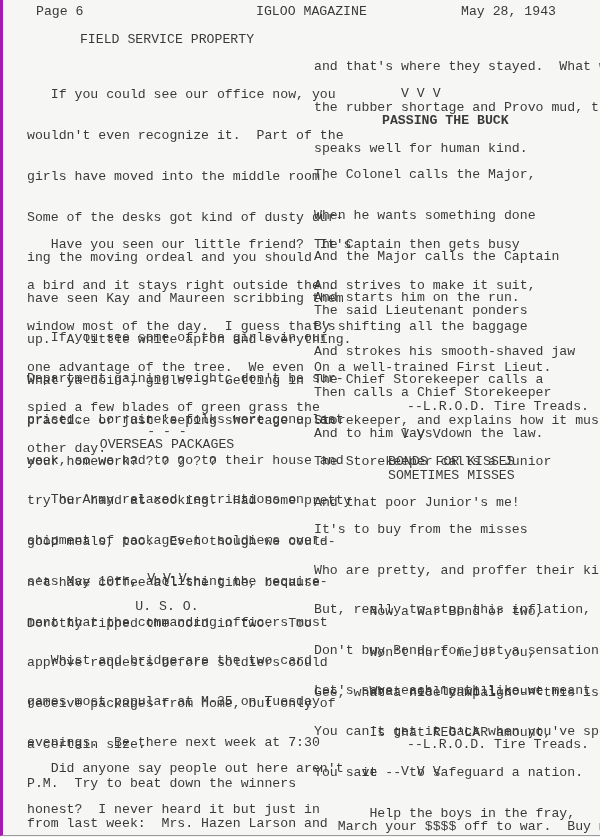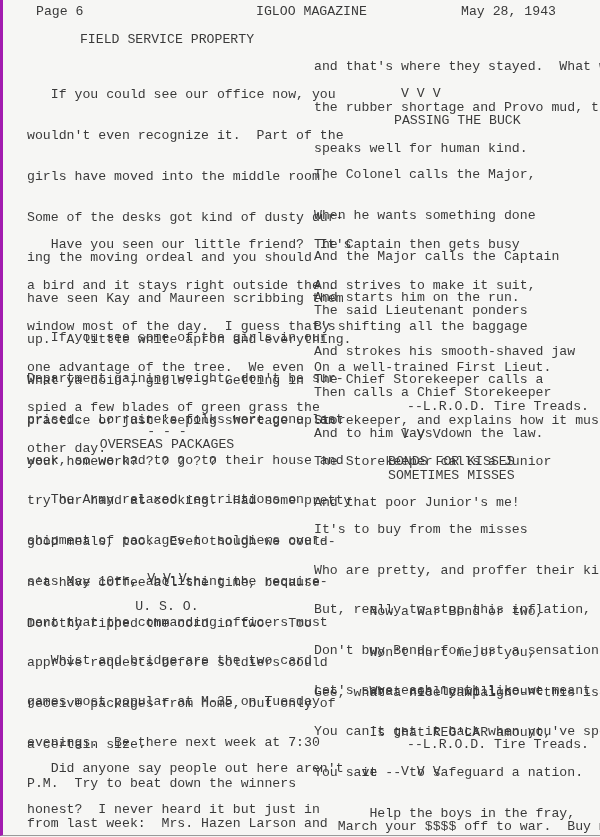--- a/index.html
+++ b/index.html
@@ -121,21 +121,21 @@
   </div>
 
   <div class="col col-right">
     <div class="blk" style="top:33px;">
       <span class="line">and that's where they stayed.  What with</span>
       <span class="line">the rubber shortage and Provo mud, that</span>
       <span class="line">speaks well for human kind.</span>
     </div>
 
     <div class="blk" style="top:87px; left:87px;">V V V</div>
-    <div class="blk" style="top:114px; left:80px;">PASSING THE BUCK</div>
+    <div class="blk" style="top:114px; left:68px;font-weight:bold;">PASSING THE BUCK</div>
 
     <div class="blk" style="top:141px;">
       <span class="line">The Colonel calls the Major,</span>
       <span class="line">When he wants something done</span>
       <span class="line">And the Major calls the Captain</span>
       <span class="line">And starts him on the run.</span>
     </div>
 
     <div class="blk" style="top:211px;font-family:Liberation Mono, monospace;">
       <span class="line">The Captain then gets busy</span>

